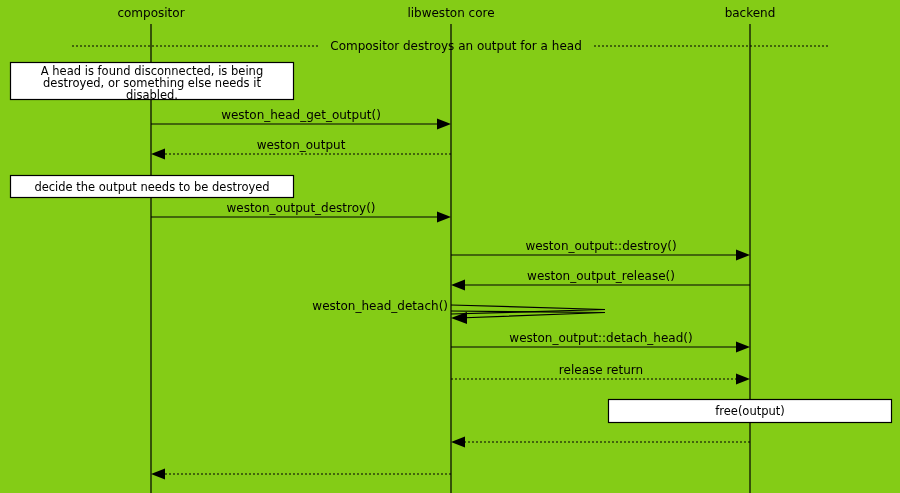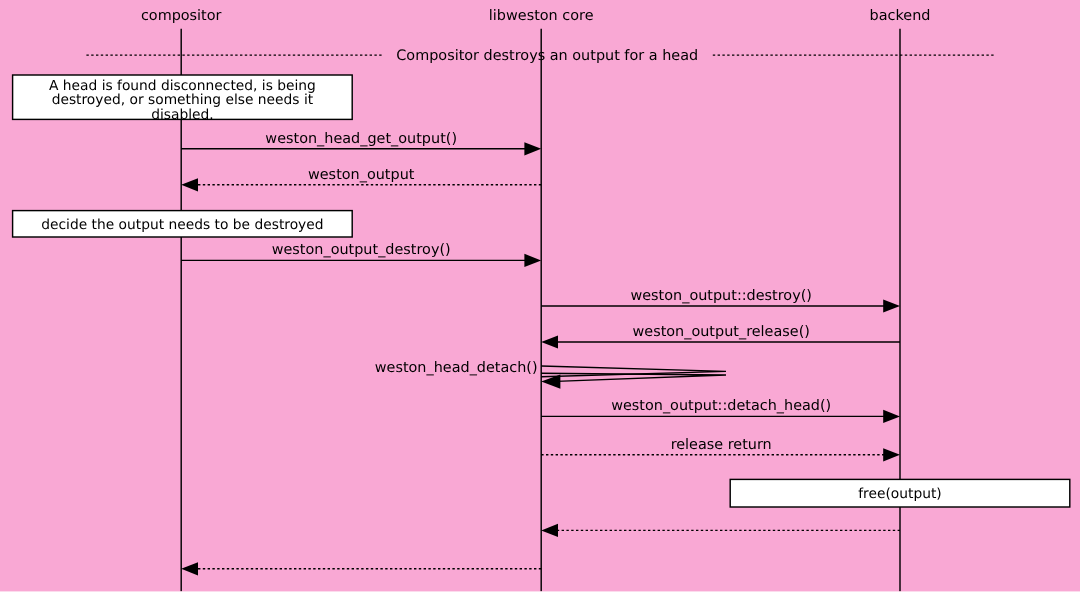--- a/index.html
+++ b/index.html
@@ -4,21 +4,21 @@
 <style>
   html, body {
     margin: 0;
     padding: 0;
     background: #ffffff;
   }
   #diagram {
     position: relative;
     width: 900px;
     height: 493px;
-    background: #f9a8d4;
+    background: #84cc16;
     font-family: "DejaVu Sans", sans-serif;
     overflow: hidden;
   }
   #diagram svg {
     position: absolute;
     top: 0;
     left: 0;
   }
   .lifeline-label {
     font-size: 12px;

